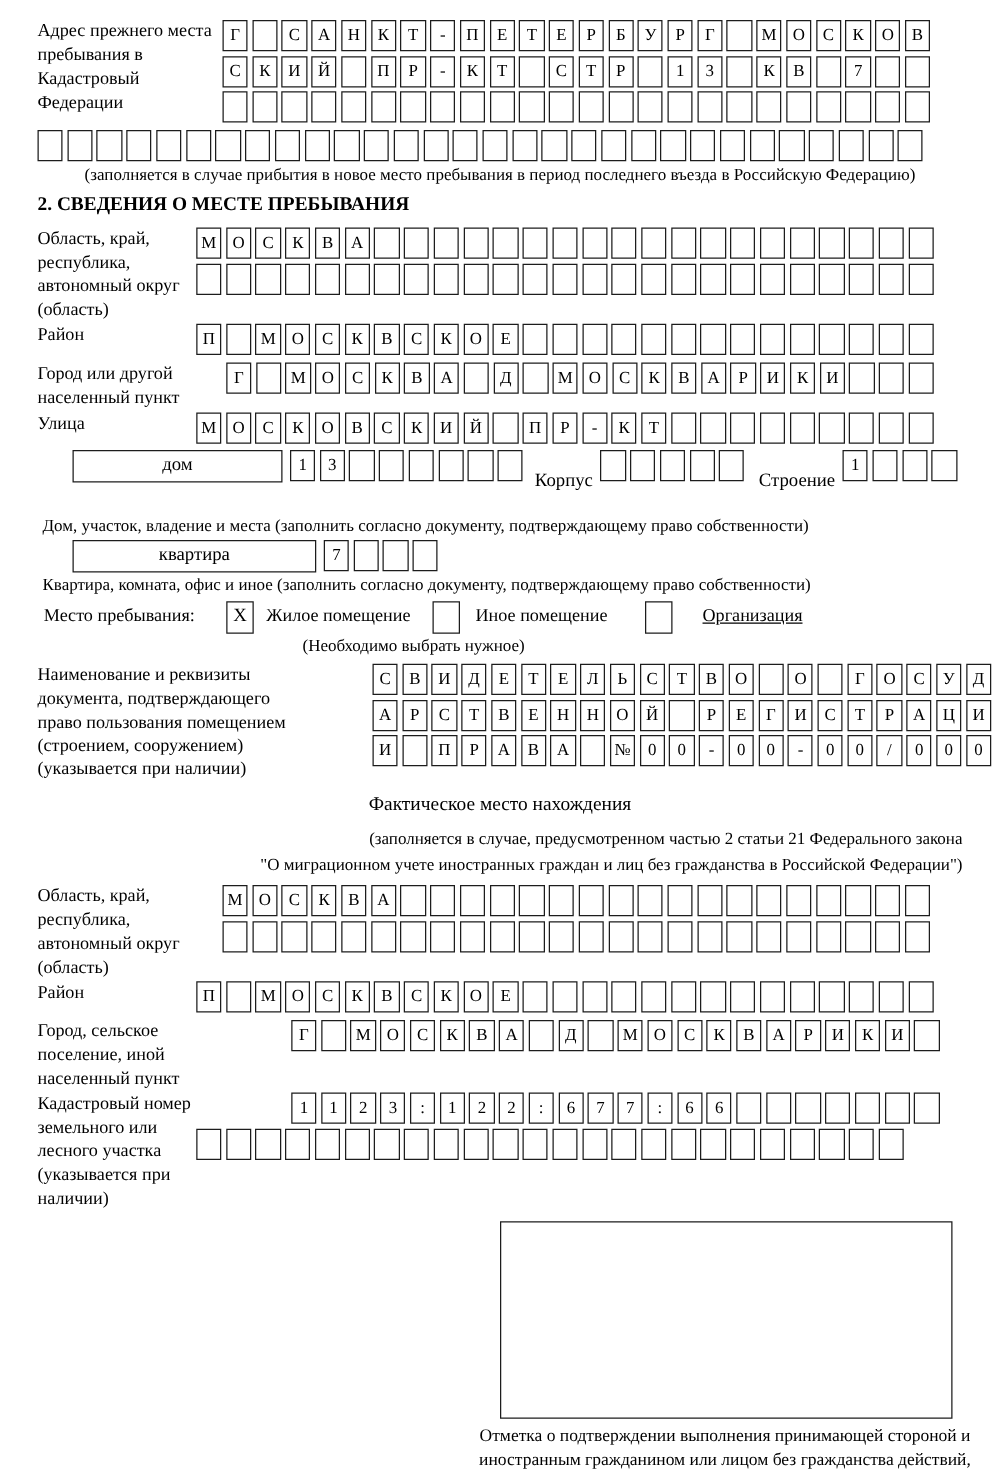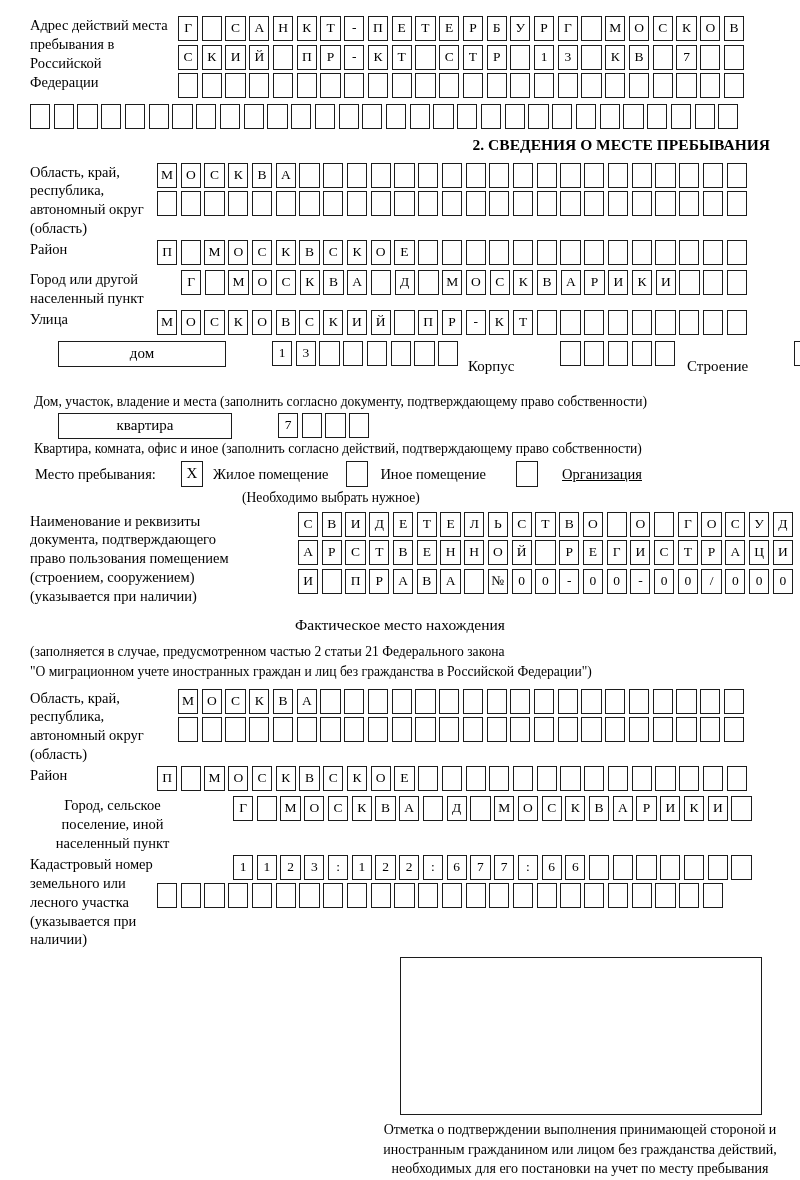--- a/index.html
+++ b/index.html
@@ -7,82 +7,83 @@
   body {
     width:800px; height:1180px; background:#ffffff; color:#000;
     font-family:"Liberation Serif","DejaVu Serif",serif; font-size:14.5px;
     overflow:hidden;
   }
   .page { width:800px; height:1180px; padding:16px 30px 0 30px; position:relative; }
   .page-header { text-align:right; padding-right:14px; font-size:14.5px; margin-bottom:20px; }
 
   .fline { display:flex; align-items:flex-start; margin-bottom:2px; }
   .flabel { flex:none; line-height:1.3; padding-right:5px; font-size:14.5px; }
-  .lw127 { width:127px; } .lw148 { width:148px; } .lw170 { width:170px;text-align:center; } .lw224 { width:224px; }
+  .lw127 { width:127px; } .lw148 { width:148px; } .lw170 { width:170px; } .lw224 { width:224px; }
 
   .cellrow { white-space:nowrap; height:25px; margin-bottom:3.5px; }
   .cell {
     display:inline-block; width:20.2px; height:25px; border:1.6px solid #1c1c1c;
     margin-right:3.55px; text-align:center; line-height:21.5px; font-size:13.5px;
     vertical-align:top; overflow:hidden;
   }
   .ml21 .cellrow { margin-left:21px; } .ml24 .cellrow { margin-left:24px; }
   .ml33 .cellrow { margin-left:33px; } .ml55 .cellrow { margin-left:55px; }
   .ml4  .cellrow { margin-left:4px;padding-left:40px; }  .mlneg21 .cellrow { margin-left:-21px; }
 
   .caption { text-align:center; font-size:13.6px; margin:1px 0 5px 0; }
-  .sectitle { text-align:right; font-weight:bold; font-size:15.5px; margin:7px 0 9px 0; }
+  .sectitle { text-align:left; font-weight:bold; font-size:15.5px; margin:7px 0 9px 0; }
 
   .domline { display:flex; align-items:flex-start; margin:2px 0 2px 4px;padding-left:24px; }
   .labelbox {
     display:inline-block; border:1.6px solid #1c1c1c; height:26px; line-height:23px;
     text-align:center; font-size:15px; margin-right:6px; flex:none;
   }
-  .w168 { width:168px; } .w202 { width:174px; }
+  .w168 { width:168px; } .w202 { width:195px; }
   .inlinegrid { display:inline-block; vertical-align:top; }
-  .inlinegrid .cellrow { margin-bottom:0;margin-left:40px; }
+  .inlinegrid .cellrow { margin-bottom:0; }
   .inlinelabel { margin:12px 6px; font-size:15px; line-height:27px; flex:none; }
 
   .leftcap { text-align:left; margin-left:4px; font-size:13.6px; margin-bottom:3px; }
 
   .mestoline { display:flex; align-items:center; height:29px; padding-left:5px; margin-top:3px; }
   .mlabel { width:138px; flex:none; }
   .cbox {
     display:inline-block; width:22px; height:26px; border:1.6px solid #1c1c1c;
     text-align:center; line-height:23px; font-size:15px; flex:none;
   }
   .copt { flex:none; }
   .g8 { margin-left:8px; } .g10 { margin-left:10px; } .g18 { margin-left:18px; }
   .g12 { margin-left:12px; } .g30 { margin-left:30px; } .g24 { margin-left:24px;text-decoration:underline; }
   .choosenote { margin-left:212px; font-size:13.6px; margin-top:1px; margin-bottom:6px; }
 
-  .centernote { text-align:left; font-size:13.6px; line-height:1.5; }
+  .centernote { text-align:right; font-size:13.6px; line-height:1.5; }
   .facttitle { text-align:center; font-weight:normal; font-size:15.5px; margin:10px 0 8px 0; }
 
   .stampbox { width:362px; height:158px; border:1.8px solid #1c1c1c; margin-left:370px; margin-top:8px; }
   .stampcaption { width:440px; margin-left:330px; text-align:center; font-size:14px; line-height:1.38; margin-top:5px; }
   .mb6 { margin-bottom:6px; }
 </style>
 </head>
 <body>
 
 <div class="page">
 
 
   <div class="fline">
-    <div class="flabel lw148">Адрес действий места пребывания в Российской Федерации</div>
+    <div class="flabel lw148">Адрес прежнего места пребывания в Кадастровый Федерации</div>
     <div>
         <div class="cellrow"><span class="cell">Г</span><span class="cell"></span><span class="cell">С</span><span class="cell">А</span><span class="cell">Н</span><span class="cell">К</span><span class="cell">Т</span><span class="cell">-</span><span class="cell">П</span><span class="cell">Е</span><span class="cell">Т</span><span class="cell">Е</span><span class="cell">Р</span><span class="cell">Б</span><span class="cell">У</span><span class="cell">Р</span><span class="cell">Г</span><span class="cell"></span><span class="cell">М</span><span class="cell">О</span><span class="cell">С</span><span class="cell">К</span><span class="cell">О</span><span class="cell">В</span></div>
         <div class="cellrow"><span class="cell">С</span><span class="cell">К</span><span class="cell">И</span><span class="cell">Й</span><span class="cell"></span><span class="cell">П</span><span class="cell">Р</span><span class="cell">-</span><span class="cell">К</span><span class="cell">Т</span><span class="cell"></span><span class="cell">С</span><span class="cell">Т</span><span class="cell">Р</span><span class="cell"></span><span class="cell">1</span><span class="cell">3</span><span class="cell"></span><span class="cell">К</span><span class="cell">В</span><span class="cell"></span><span class="cell">7</span><span class="cell"></span><span class="cell"></span></div>
         <div class="cellrow"><span class="cell"></span><span class="cell"></span><span class="cell"></span><span class="cell"></span><span class="cell"></span><span class="cell"></span><span class="cell"></span><span class="cell"></span><span class="cell"></span><span class="cell"></span><span class="cell"></span><span class="cell"></span><span class="cell"></span><span class="cell"></span><span class="cell"></span><span class="cell"></span><span class="cell"></span><span class="cell"></span><span class="cell"></span><span class="cell"></span><span class="cell"></span><span class="cell"></span><span class="cell"></span><span class="cell"></span></div>
       </div>
   </div>
   <div>
       <div class="cellrow"><span class="cell"></span><span class="cell"></span><span class="cell"></span><span class="cell"></span><span class="cell"></span><span class="cell"></span><span class="cell"></span><span class="cell"></span><span class="cell"></span><span class="cell"></span><span class="cell"></span><span class="cell"></span><span class="cell"></span><span class="cell"></span><span class="cell"></span><span class="cell"></span><span class="cell"></span><span class="cell"></span><span class="cell"></span><span class="cell"></span><span class="cell"></span><span class="cell"></span><span class="cell"></span><span class="cell"></span><span class="cell"></span><span class="cell"></span><span class="cell"></span><span class="cell"></span><span class="cell"></span><span class="cell"></span></div>
     </div>
+  <div class="caption">(заполняется в случае прибытия в новое место пребывания в период последнего въезда в Российскую Федерацию)</div>
 
   <div class="sectitle">2. СВЕДЕНИЯ О МЕСТЕ ПРЕБЫВАНИЯ</div>
 
   <div class="fline">
     <div class="flabel lw127">Область, край, республика, автономный округ (область)</div>
     <div>
         <div class="cellrow"><span class="cell">М</span><span class="cell">О</span><span class="cell">С</span><span class="cell">К</span><span class="cell">В</span><span class="cell">А</span><span class="cell"></span><span class="cell"></span><span class="cell"></span><span class="cell"></span><span class="cell"></span><span class="cell"></span><span class="cell"></span><span class="cell"></span><span class="cell"></span><span class="cell"></span><span class="cell"></span><span class="cell"></span><span class="cell"></span><span class="cell"></span><span class="cell"></span><span class="cell"></span><span class="cell"></span><span class="cell"></span><span class="cell"></span></div>
         <div class="cellrow"><span class="cell"></span><span class="cell"></span><span class="cell"></span><span class="cell"></span><span class="cell"></span><span class="cell"></span><span class="cell"></span><span class="cell"></span><span class="cell"></span><span class="cell"></span><span class="cell"></span><span class="cell"></span><span class="cell"></span><span class="cell"></span><span class="cell"></span><span class="cell"></span><span class="cell"></span><span class="cell"></span><span class="cell"></span><span class="cell"></span><span class="cell"></span><span class="cell"></span><span class="cell"></span><span class="cell"></span><span class="cell"></span></div>
       </div>
   </div>
@@ -123,21 +124,21 @@
       </span>
   </div>
   <div class="leftcap">Дом, участок, владение и места (заполнить согласно документу, подтверждающему право собственности)</div>
 
   <div class="domline">
     <span class="labelbox w202">квартира</span>
     <span class="inlinegrid">
         <div class="cellrow"><span class="cell">7</span><span class="cell"></span><span class="cell"></span><span class="cell"></span></div>
       </span>
   </div>
-  <div class="leftcap">Квартира, комната, офис и иное (заполнить согласно действий, подтверждающему право собственности)</div>
+  <div class="leftcap">Квартира, комната, офис и иное (заполнить согласно документу, подтверждающему право собственности)</div>
 
   <div class="mestoline">
     <span class="mlabel">Место пребывания:</span>
     <span class="cbox g8">X</span>
     <span class="copt g10">Жилое помещение</span>
     <span class="cbox g18"></span>
     <span class="copt g12">Иное помещение</span>
     <span class="cbox g30"></span>
     <span class="copt g24">Организация</span>
   </div>

